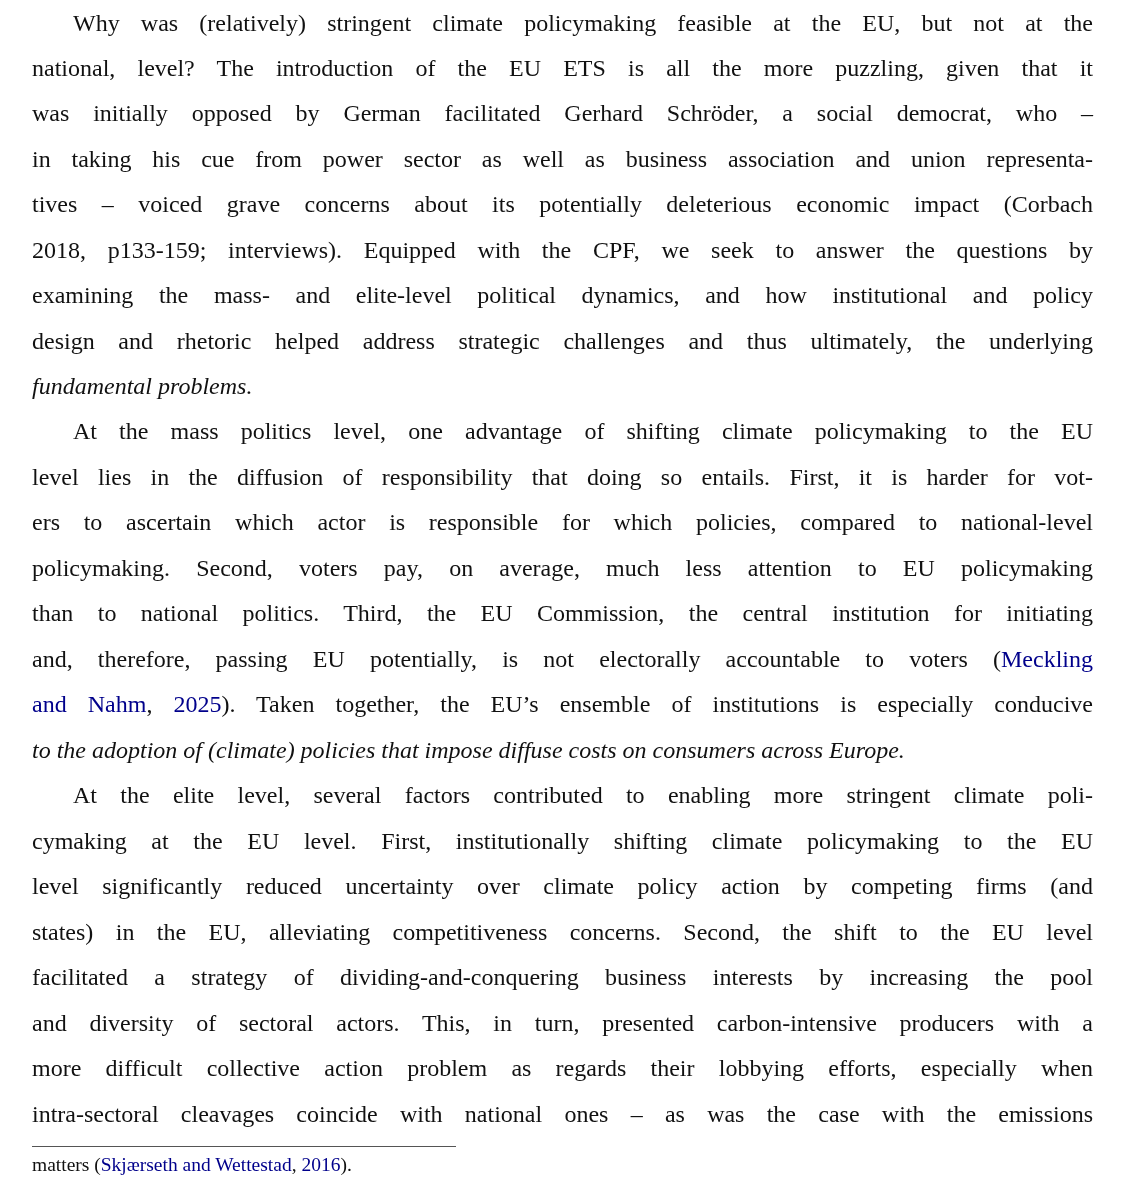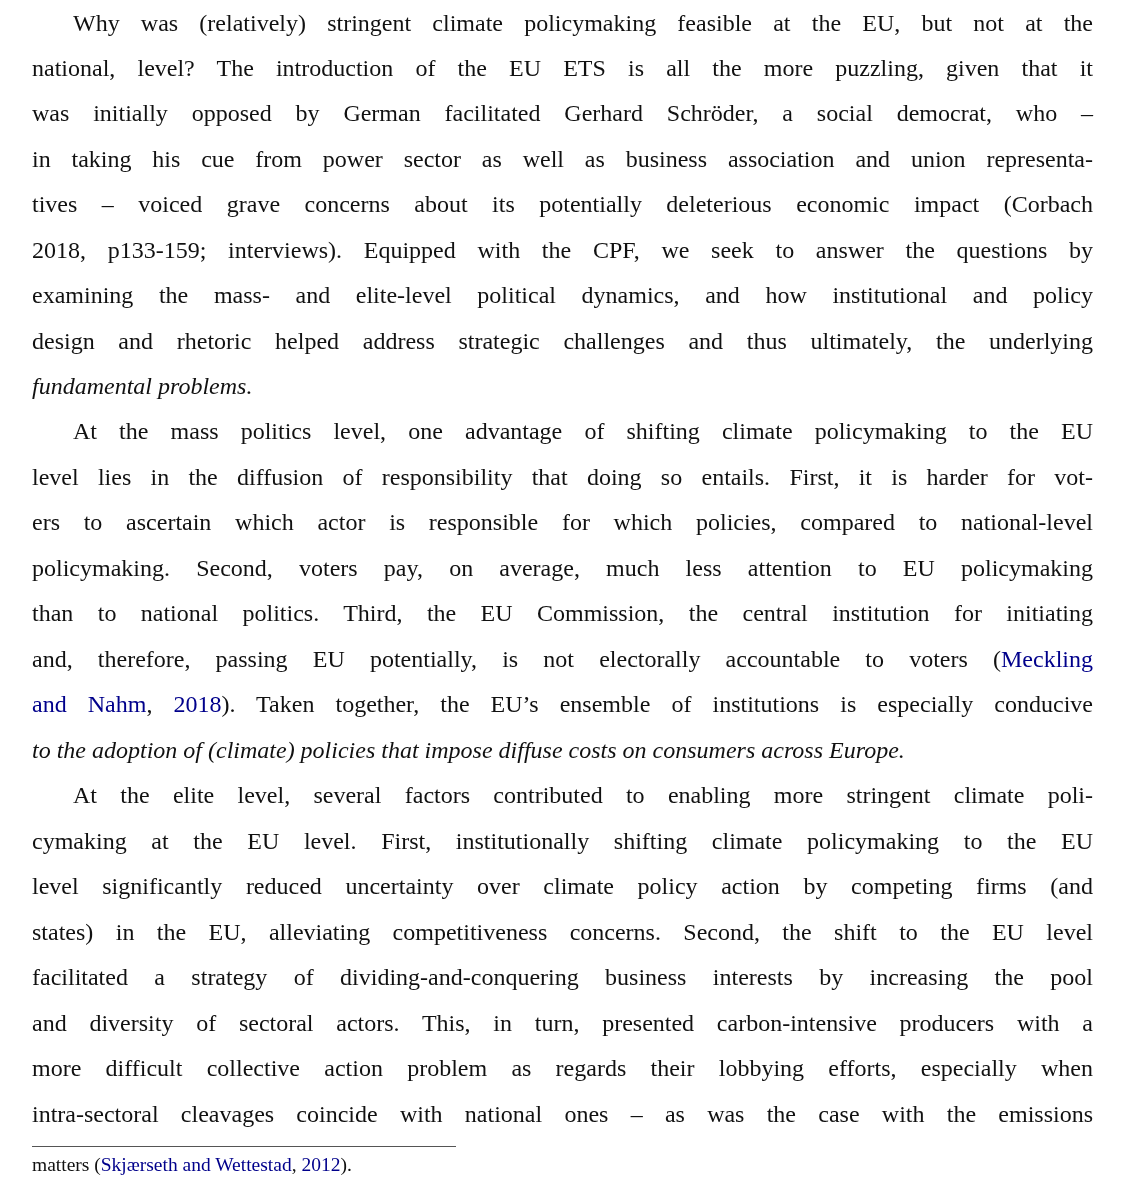--- a/index.html
+++ b/index.html
@@ -77,35 +77,35 @@
   <div class="body-wrap">
     <span class="ln indent" style="top:416px">At the mass politics level, one advantage of shifting climate policymaking to the EU</span>
     <span class="ln" style="top:462px">level lies in the diffusion of responsibility that doing so entails.  First, it is harder for vot-</span>
     <span class="ln" style="top:507px">ers to ascertain which actor is responsible for which policies, compared to national-level</span>
     <span class="ln" style="top:553px">policymaking.  Second, voters pay, on average, much less attention to EU policymaking</span>
     <span class="ln" style="top:598px">than to national politics.  Third, the EU Commission, the central institution for initiating</span>
     <span class="ln" style="top:644px">
       <span>and, therefore, passing EU potentially, is not electorally accountable to voters (</span><a class="cite">Meckling</a>
     </span>
     <span class="ln" style="top:689px">
-      <a class="cite">and Nahm</a><span>, </span><a class="cite">2018</a><span>). Taken together, the EU’s ensemble of institutions is especially conducive</span>
+      <a class="cite">and Nahm</a><span>, </span><a class="cite">2025</a><span>). Taken together, the EU’s ensemble of institutions is especially conducive</span>
     </span>
     <span class="ln last" style="top:735px">to the adoption of (climate) policies that impose diffuse costs on consumers across Europe.</span>
   </div>
 </div>
 
 <div>
   <div class="body-wrap">
     <span class="ln indent" style="top:780px">At the elite level, several factors contributed to enabling more stringent climate poli-</span>
     <span class="ln" style="top:826px">cymaking at the EU level.  First, institutionally shifting climate policymaking to the EU</span>
     <span class="ln" style="top:871px">level significantly reduced uncertainty over climate policy action by competing firms (and</span>
     <span class="ln" style="top:917px">states) in the EU, alleviating competitiveness concerns.  Second, the shift to the EU level</span>
     <span class="ln" style="top:962px">facilitated a strategy of dividing-and-conquering business interests by increasing the pool</span>
     <span class="ln" style="top:1008px">and diversity of sectoral actors. This, in turn, presented carbon-intensive producers with a</span>
     <span class="ln" style="top:1053px">more difficult collective action problem as regards their lobbying efforts, especially when</span>
     <span class="ln" style="top:1099px">intra-sectoral cleavages coincide with national ones – as was the case with the emissions</span>
   </div>
 </div>
 
 <div class="footnote-rule"></div>
 <div class="footnote">
-  <span>matters (</span><a class="cite">Skjærseth and Wettestad</a><span>, </span><a class="cite">2012</a><span>).</span>
+  <span>matters (</span><a class="cite">Skjærseth and Wettestad</a><span>, </span><a class="cite">2016</a><span>).</span>
 </div>
 
 </body></html>

